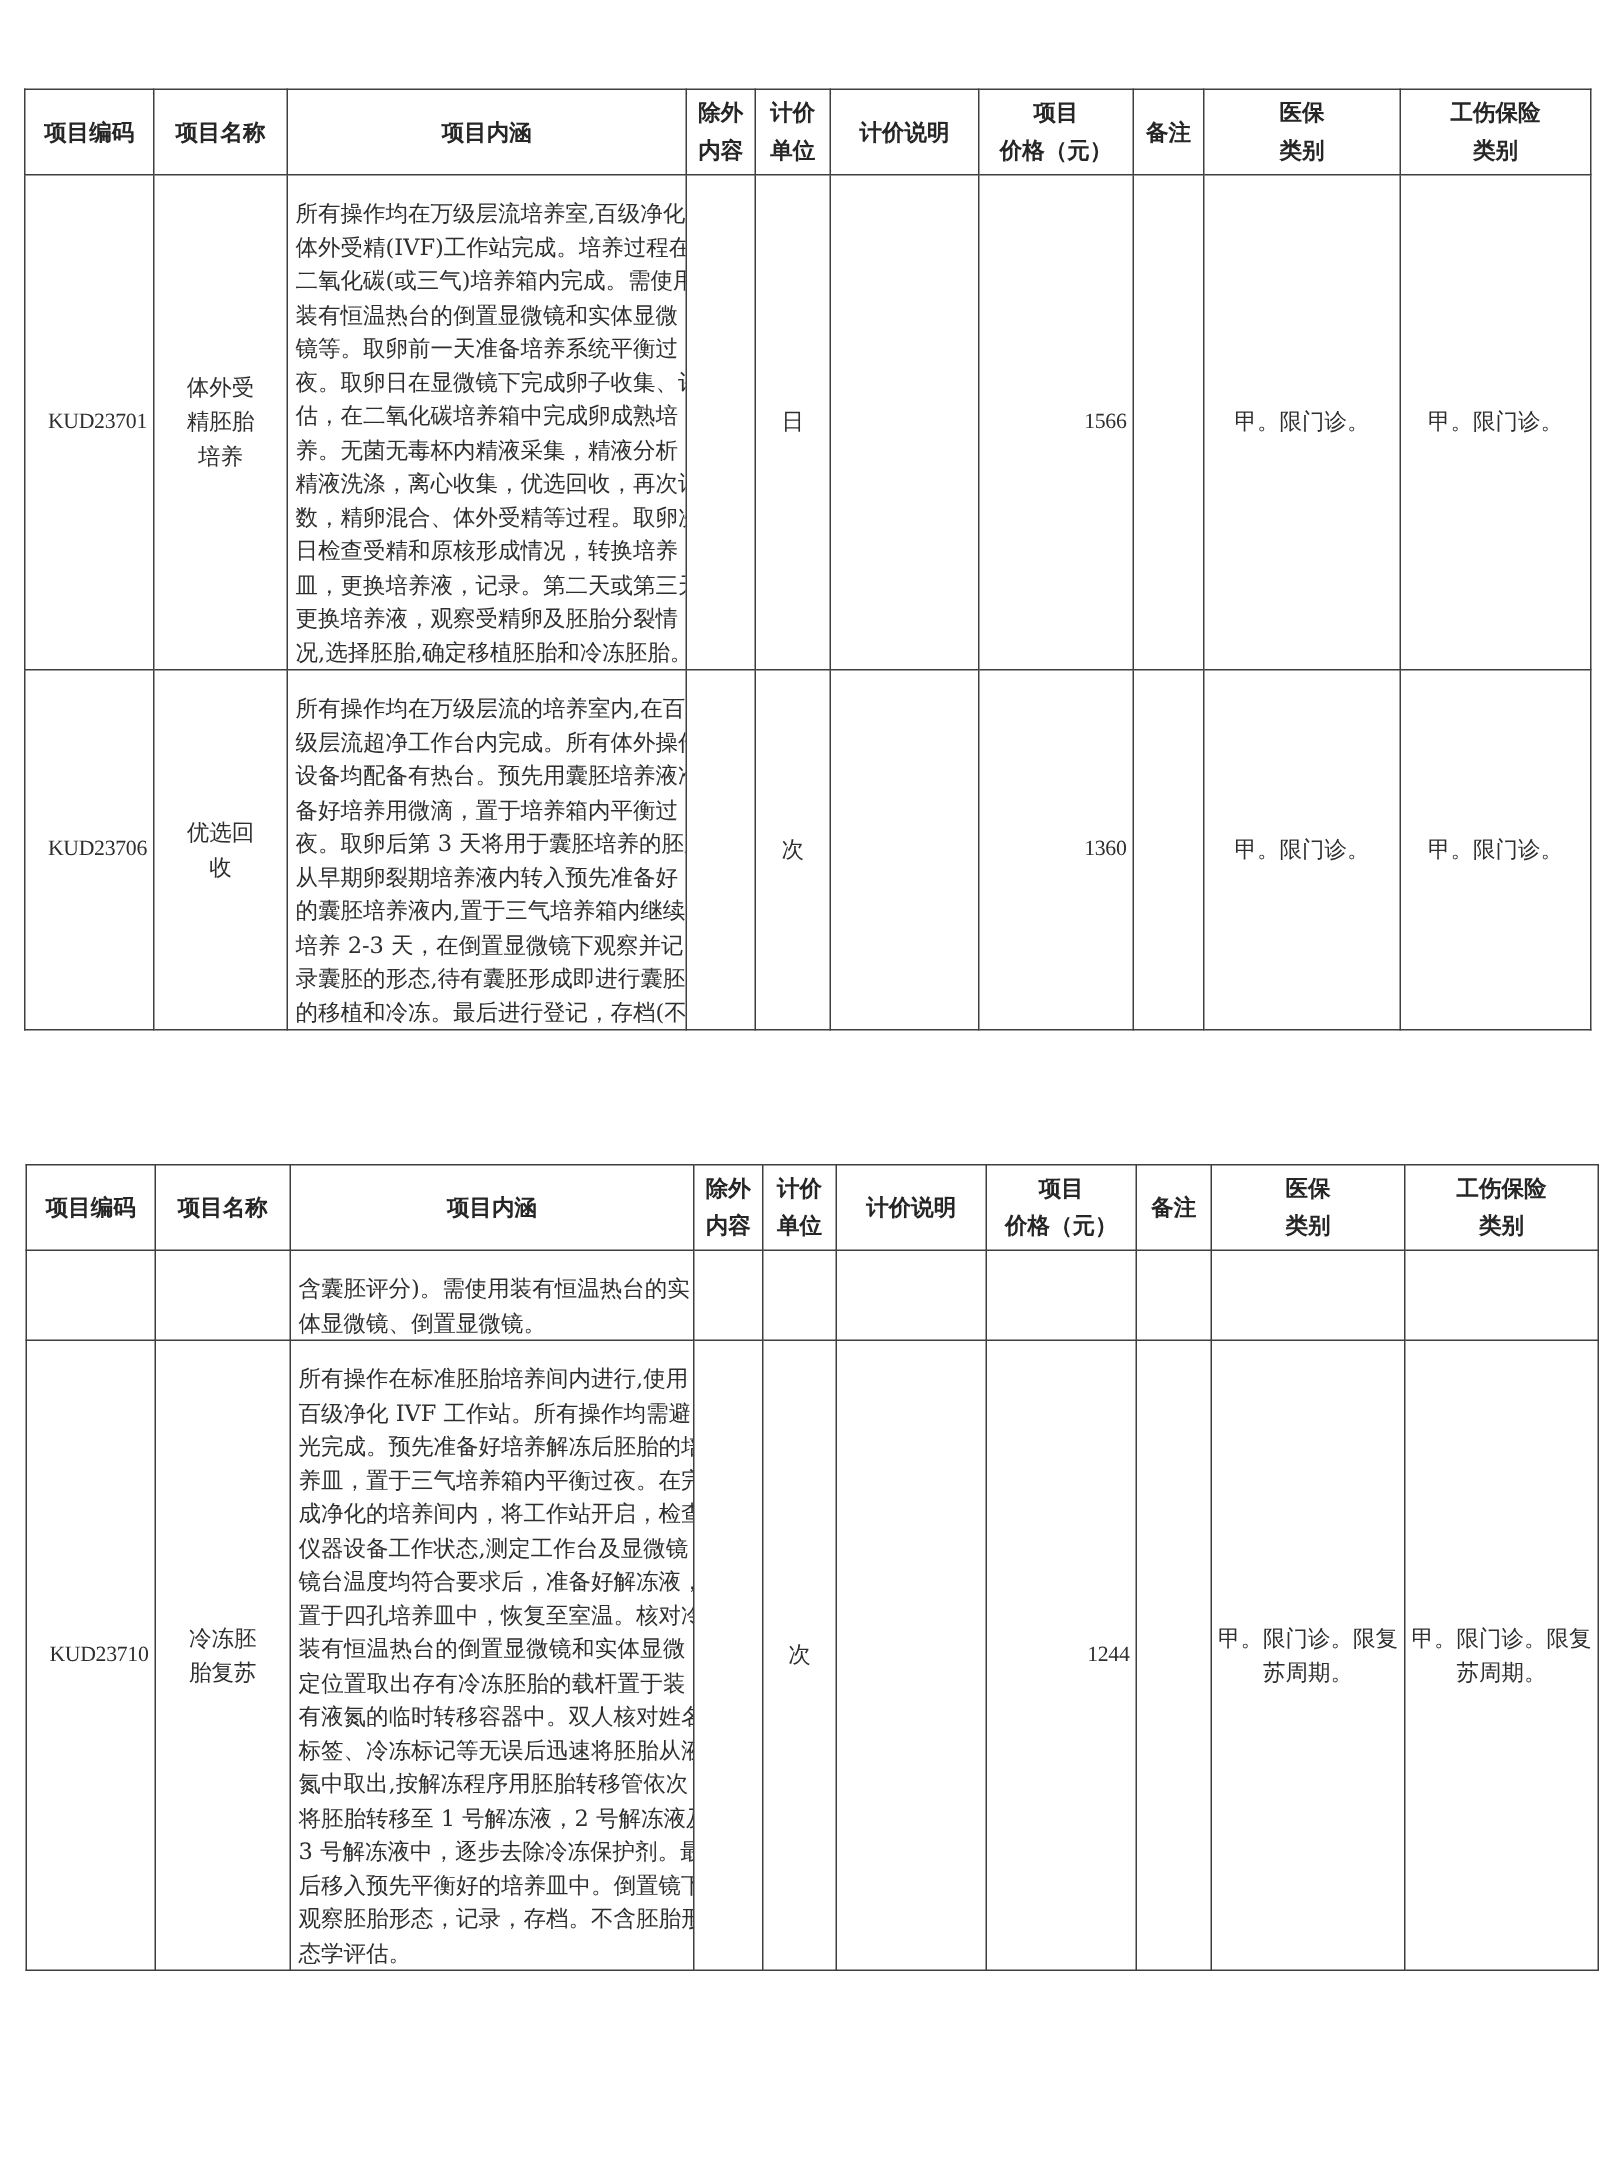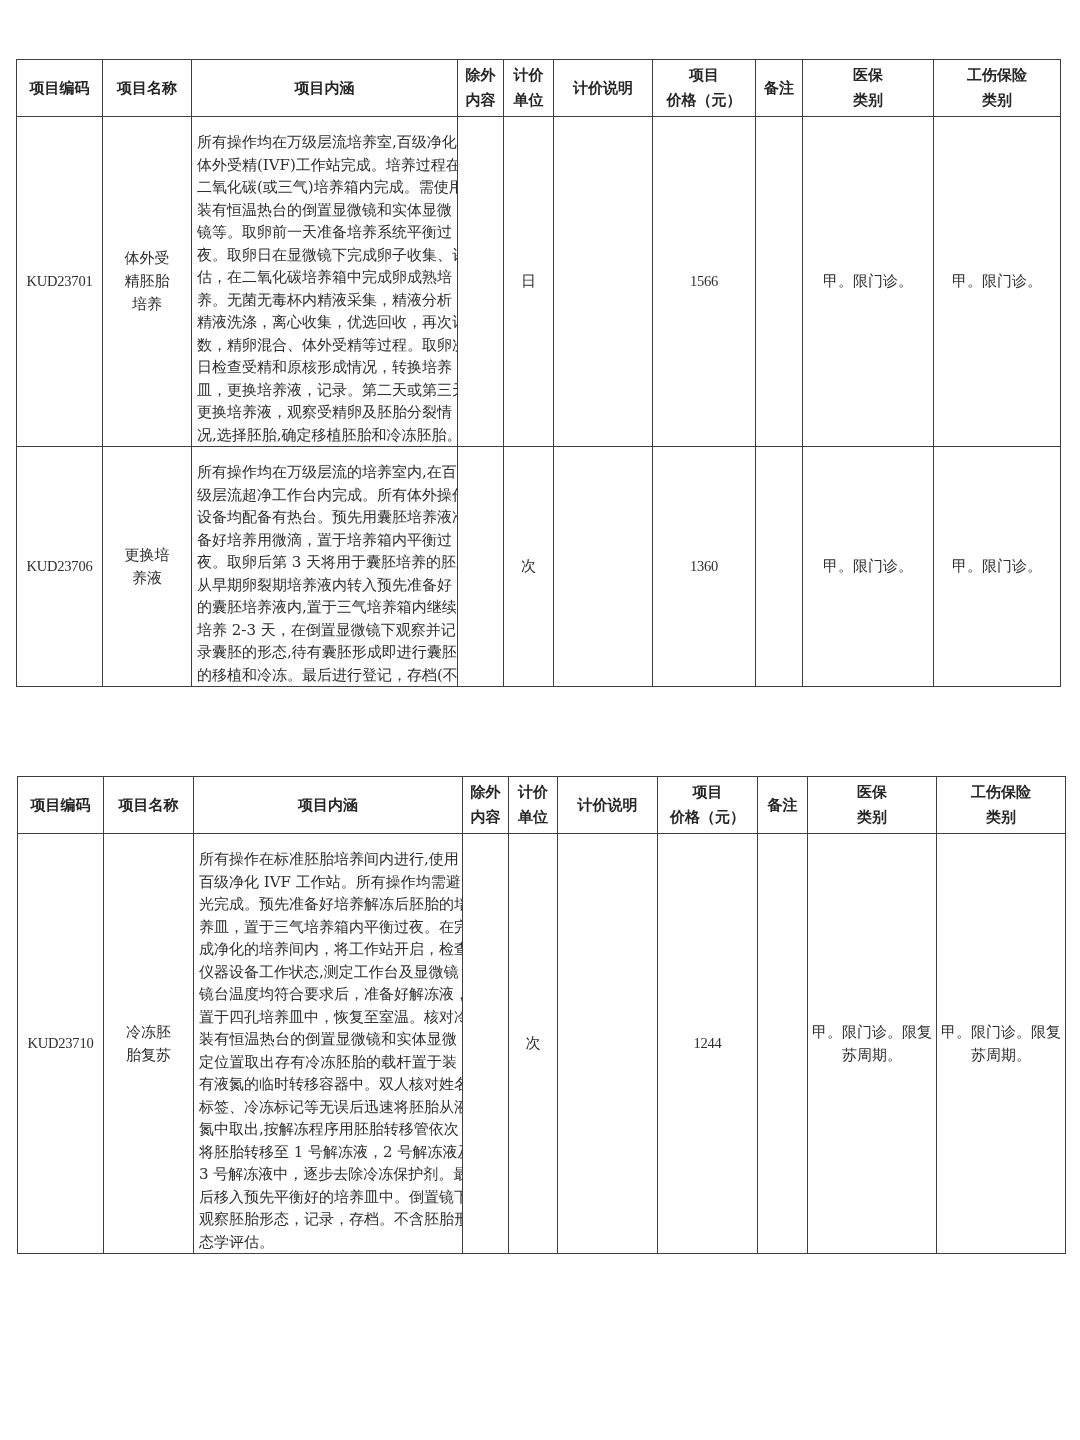--- a/index.html
+++ b/index.html
@@ -24,21 +24,21 @@
     font-family: "DejaVu Serif", serif;
   }
   .sheet tr.hdr { height: 57px; }
   .sheet td.desc {
     vertical-align: top; text-align: left;
     padding: 14px 5px 0 5px; line-height: 22.5px; font-size: 15px;
   }
   .sheet td.desc .line { white-space: nowrap; }
   .sheet td.desc .line:not(:last-child) { text-align: justify; text-align-last: justify; }
   .sheet td.code, .sheet td.price {
-    font-family: "Liberation Serif", serif; font-size: 14.5px; letter-spacing: -0.2px;
+    font-family: "Liberation Serif", serif; font-size: 14.5px; letter-spacing: -0.2px; text-align: right;
   }
   .sheet td.name { padding: 0 20px; line-height: 23px; }
   .sheet td.ins { padding: 0 4px; line-height: 23px; font-size: 15px; }
 </style>
 </head>
 <body>
 
 <table class="sheet" style="left:16px; top:59px; width:1044px;">
   <colgroup>
     <col style="width:86px">
@@ -132,21 +132,21 @@
     <td></td>
     <td>日</td>
     <td></td>
     <td class="price">1566</td>
     <td></td>
     <td class="ins">甲。限门诊。</td>
     <td class="ins">甲。限门诊。</td>
   </tr>
   <tr style="height:225px">
     <td class="code">KUD23706</td>
-    <td class="name">更换培养液</td>
+    <td class="name">优选回收</td>
     <td class="desc">
           <div class="line">所有操作均在万级层流的培养室内,在百</div>
           <div class="line">级层流超净工作台内完成。所有体外操作</div>
           <div class="line">设备均配备有热台。预先用囊胚培养液准</div>
           <div class="line">备好培养用微滴，置于培养箱内平衡过</div>
           <div class="line">夜。取卵后第 3 天将用于囊胚培养的胚胎</div>
           <div class="line">从早期卵裂期培养液内转入预先准备好</div>
           <div class="line">的囊胚培养液内,置于三气培养箱内继续</div>
           <div class="line">培养 2-3 天，在倒置显微镜下观察并记</div>
           <div class="line">录囊胚的形态,待有囊胚形成即进行囊胚</div>
@@ -227,20 +227,35 @@
             <div class="line">类别</div>
           </div>
         </th>
     <th>
           <div>
             <div class="line">工伤保险</div>
             <div class="line">类别</div>
           </div>
         </th>
   </tr>
+  <tr style="height:55px">
+    <td class="code"></td>
+    <td class="name"></td>
+    <td class="desc">
+          <div class="line">含囊胚评分)。需使用装有恒温热台的实</div>
+          <div class="line">体显微镜、倒置显微镜。</div>
+        </td>
+    <td></td>
+    <td></td>
+    <td></td>
+    <td class="price"></td>
+    <td></td>
+    <td class="ins"></td>
+    <td class="ins"></td>
+  </tr>
   <tr style="height:407px">
     <td class="code">KUD23710</td>
     <td class="name">冷冻胚胎复苏</td>
     <td class="desc">
           <div class="line">所有操作在标准胚胎培养间内进行,使用</div>
           <div class="line">百级净化 IVF 工作站。所有操作均需避</div>
           <div class="line">光完成。预先准备好培养解冻后胚胎的培</div>
           <div class="line">养皿，置于三气培养箱内平衡过夜。在完</div>
           <div class="line">成净化的培养间内，将工作站开启，检查</div>
           <div class="line">仪器设备工作状态,测定工作台及显微镜</div>

